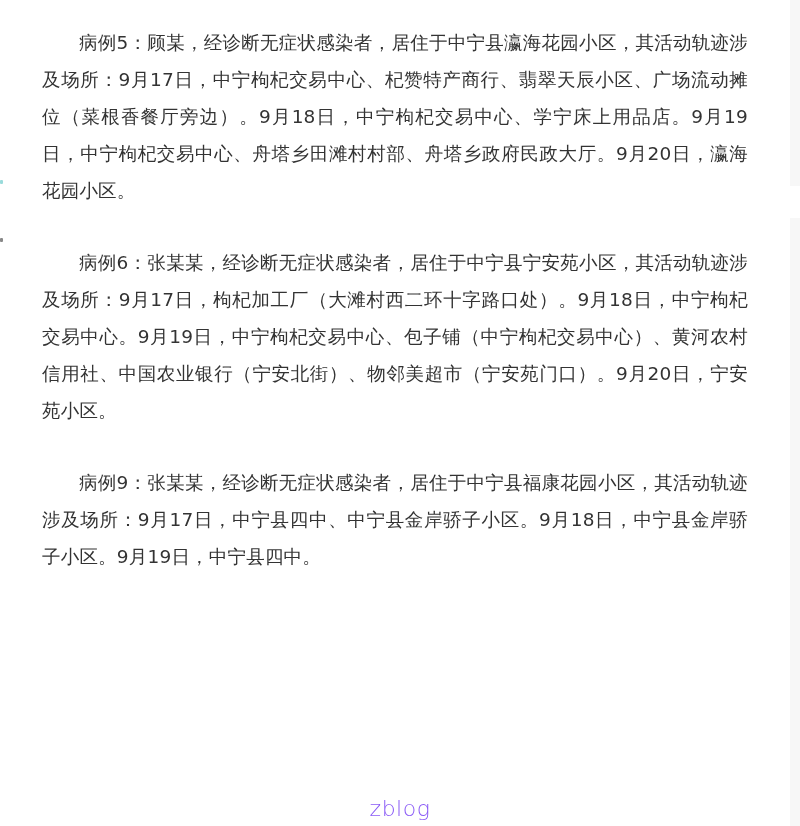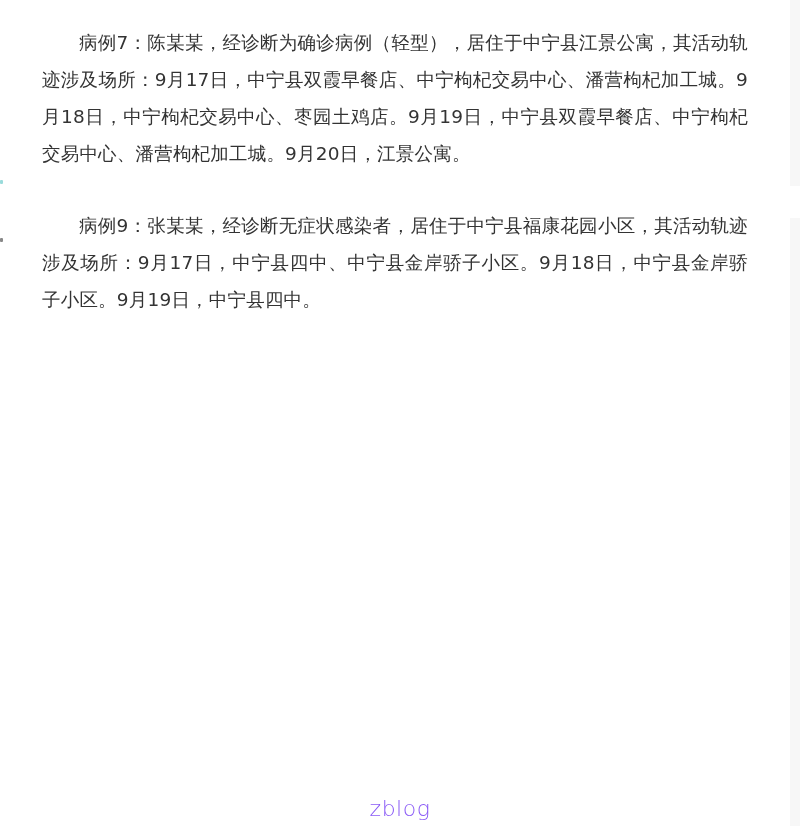--- a/index.html
+++ b/index.html
@@ -64,17 +64,18 @@
   </style>
 </head>
 <body>
 
 <div class="right-panel rp1"></div>
 <div class="right-panel rp2"></div>
 <div class="left-mark lm1"></div>
 <div class="left-mark lm2"></div>
 
 <div class="content">
-  <p class="case">病例7：陈某某，经诊断为确诊病例（轻型），居住于中宁县江景公寓，其活动轨迹涉及场所：9月17日，中宁县双霞早餐店、中宁枸杞交易中心、潘营枸杞加工城。9月18日，中宁枸杞交易中心、枣园土鸡店。9月19日，中宁县双霞早餐店、中宁枸杞交易中心、潘营枸杞加工城。9月20日，江景公寓。</p>
+  <p class="case">病例5：顾某，经诊断无症状感染者，居住于中宁县瀛海花园小区，其活动轨迹涉及场所：9月17日，中宁枸杞交易中心、杞赞特产商行、翡翠天辰小区、广场流动摊位（菜根香餐厅旁边）。9月18日，中宁枸杞交易中心、学宁床上用品店。9月19日，中宁枸杞交易中心、舟塔乡田滩村村部、舟塔乡政府民政大厅。9月20日，瀛海花园小区。</p>
+  <p class="case">病例6：张某某，经诊断无症状感染者，居住于中宁县宁安苑小区，其活动轨迹涉及场所：9月17日，枸杞加工厂（大滩村西二环十字路口处）。9月18日，中宁枸杞交易中心。9月19日，中宁枸杞交易中心、包子铺（中宁枸杞交易中心）、黄河农村信用社、中国农业银行（宁安北街）、物邻美超市（宁安苑门口）。9月20日，宁安苑小区。</p>
   <p class="case">病例9：张某某，经诊断无症状感染者，居住于中宁县福康花园小区，其活动轨迹涉及场所：9月17日，中宁县四中、中宁县金岸骄子小区。9月18日，中宁县金岸骄子小区。9月19日，中宁县四中。</p>
 </div>
 
 <div class="watermark">zblog</div>
 
 </body></html>

